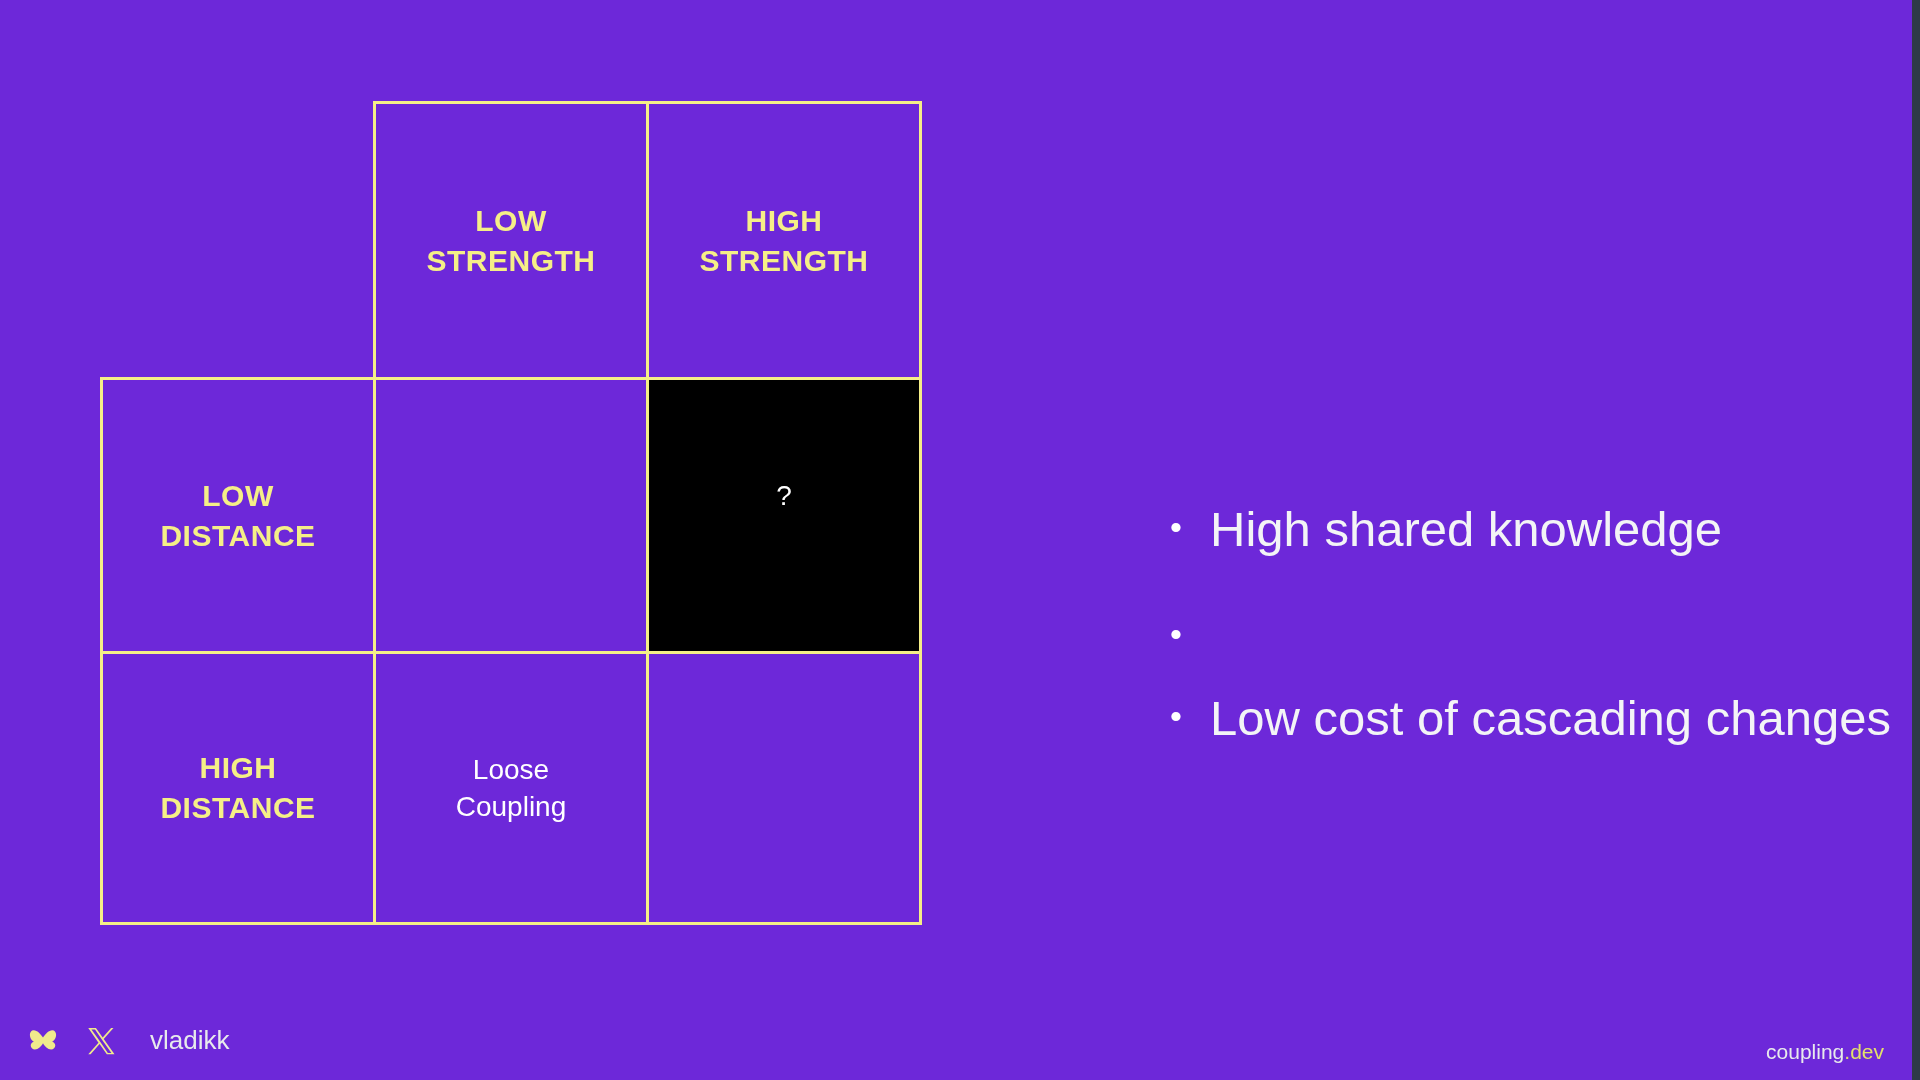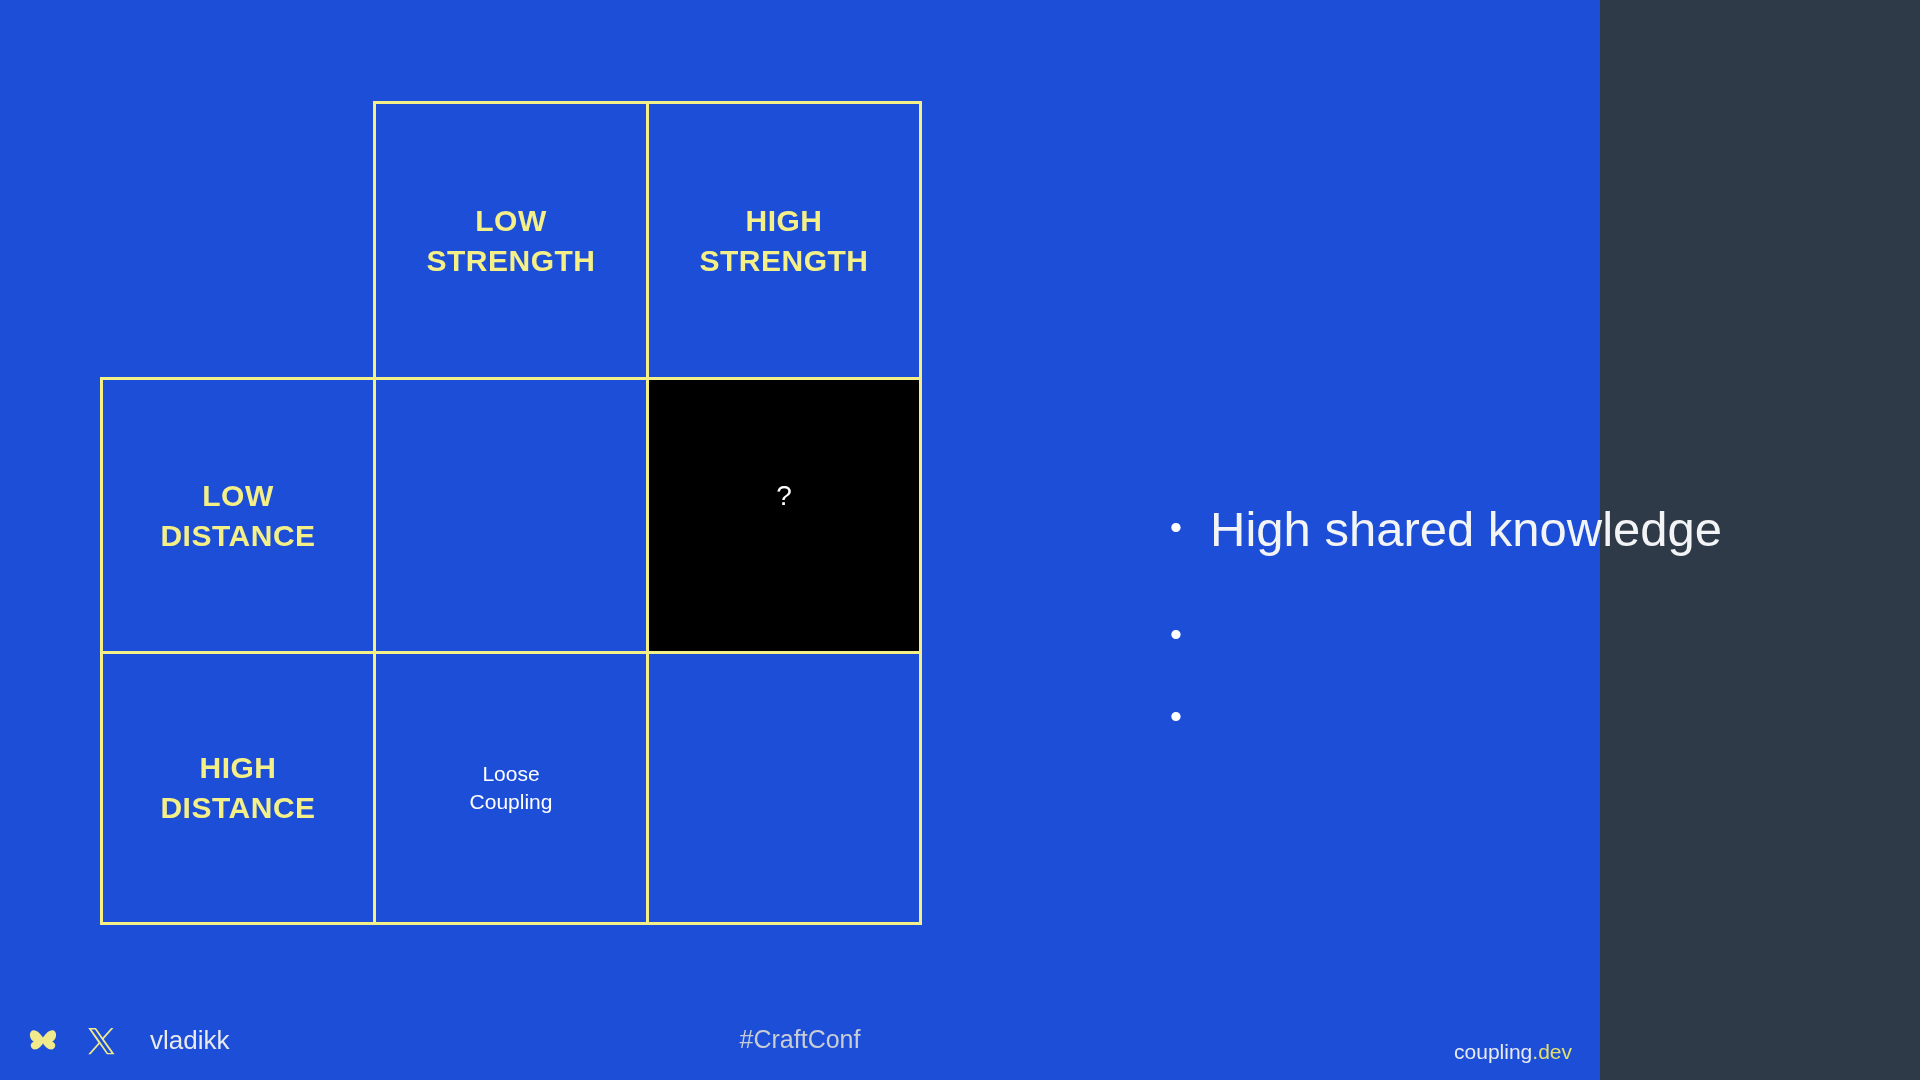--- a/index.html
+++ b/index.html
@@ -7,23 +7,23 @@
   html, body {
     width:1920px;
     height:1080px;
     overflow:hidden;
     background:#2e3a47;
     font-family:"Liberation Sans", sans-serif;
   }
 
   .slide {
     position:relative;
-    width:1600px;
+    width:1912px;
     height:1080px;
-    background:#1d4ed8;
+    background:#6d28d9;
     text-decoration:underline;
   }
 
   
   .matrix {
     position:absolute;
     left:100px;
     top:101px;
     width:822px;
     height:824px;
@@ -55,21 +55,21 @@
   .head-label {
     color:#f5ef87;
     font-size:30px;
     font-weight:bold;
     line-height:1.33;
     letter-spacing:0.5px;
   }
 
   .cell-text {
     color:#ffffff;
-    font-size:21px;
+    font-size:28px;
     font-weight:normal;
     line-height:1.33;
   }
 
   .blackout {
     background:#000000;
     z-index:3;
   }
 
   .blackout .qmark {
@@ -206,37 +206,37 @@
       <span class="bullet-dot">•</span>
       <span class="bullet-text">High shared knowledge</span>
     </div>
 
     <div class="bullet-row">
       <span class="bullet-dot">•</span>
     </div>
 
     <div class="bullet-row">
       <span class="bullet-dot">•</span>
+      <span class="bullet-text">Low cost of cascading changes</span>
     </div>
 
   </div>
 
   <div class="footer-left">
     <span class="icon-butterfly">
       <svg viewBox="0 0 32 32" width="30" height="30" aria-hidden="true">
         <path fill="#f0ea8c" d="M16 12.2C13.6 8.3 9.6 4.4 6.2 4.4 3.3 4.4 2 6.6 2 9.6c0 3.1 1.8 6 4.2 7.1-2 .6-3.3 2.1-3.3 4 0 2.4 2 4.3 4.5 4.3 3.5 0 6.8-3.2 8.6-6.6 1.8 3.4 5.1 6.6 8.6 6.6 2.5 0 4.5-1.9 4.5-4.3 0-1.9-1.3-3.4-3.3-4 2.4-1.1 4.2-4 4.2-7.1 0-3-1.3-5.2-4.2-5.2-3.4 0-7.4 3.9-9.8 7.8z"></path>
       </svg>
     </span>
     <span class="icon-x">
       <svg viewBox="0 0 32 32" width="30" height="30" aria-hidden="true">
         <path fill="#f0ea8c" d="M18.9 13.9L29.3 2h-2.5l-9 10.3L10.6 2H2.4l10.9 15.9L2.4 30h2.5l9.6-10.9L22.2 30h8.2L18.9 13.9zM15.7 17.7l-1.1-1.6L5.8 3.8h3.8l7.1 10.2 1.1 1.6 9.3 13.3h-3.8l-7.6-11.2z"></path>
       </svg>
     </span>
     <span class="handle">vladikk</span>
   </div>
 
-  <div class="footer-center">#CraftConf</div>
 
   <div class="footer-right">
     <span class="fr-name">coupling</span><span class="fr-tld">.dev</span>
   </div>
 
 </div>
 
 </body></html>

